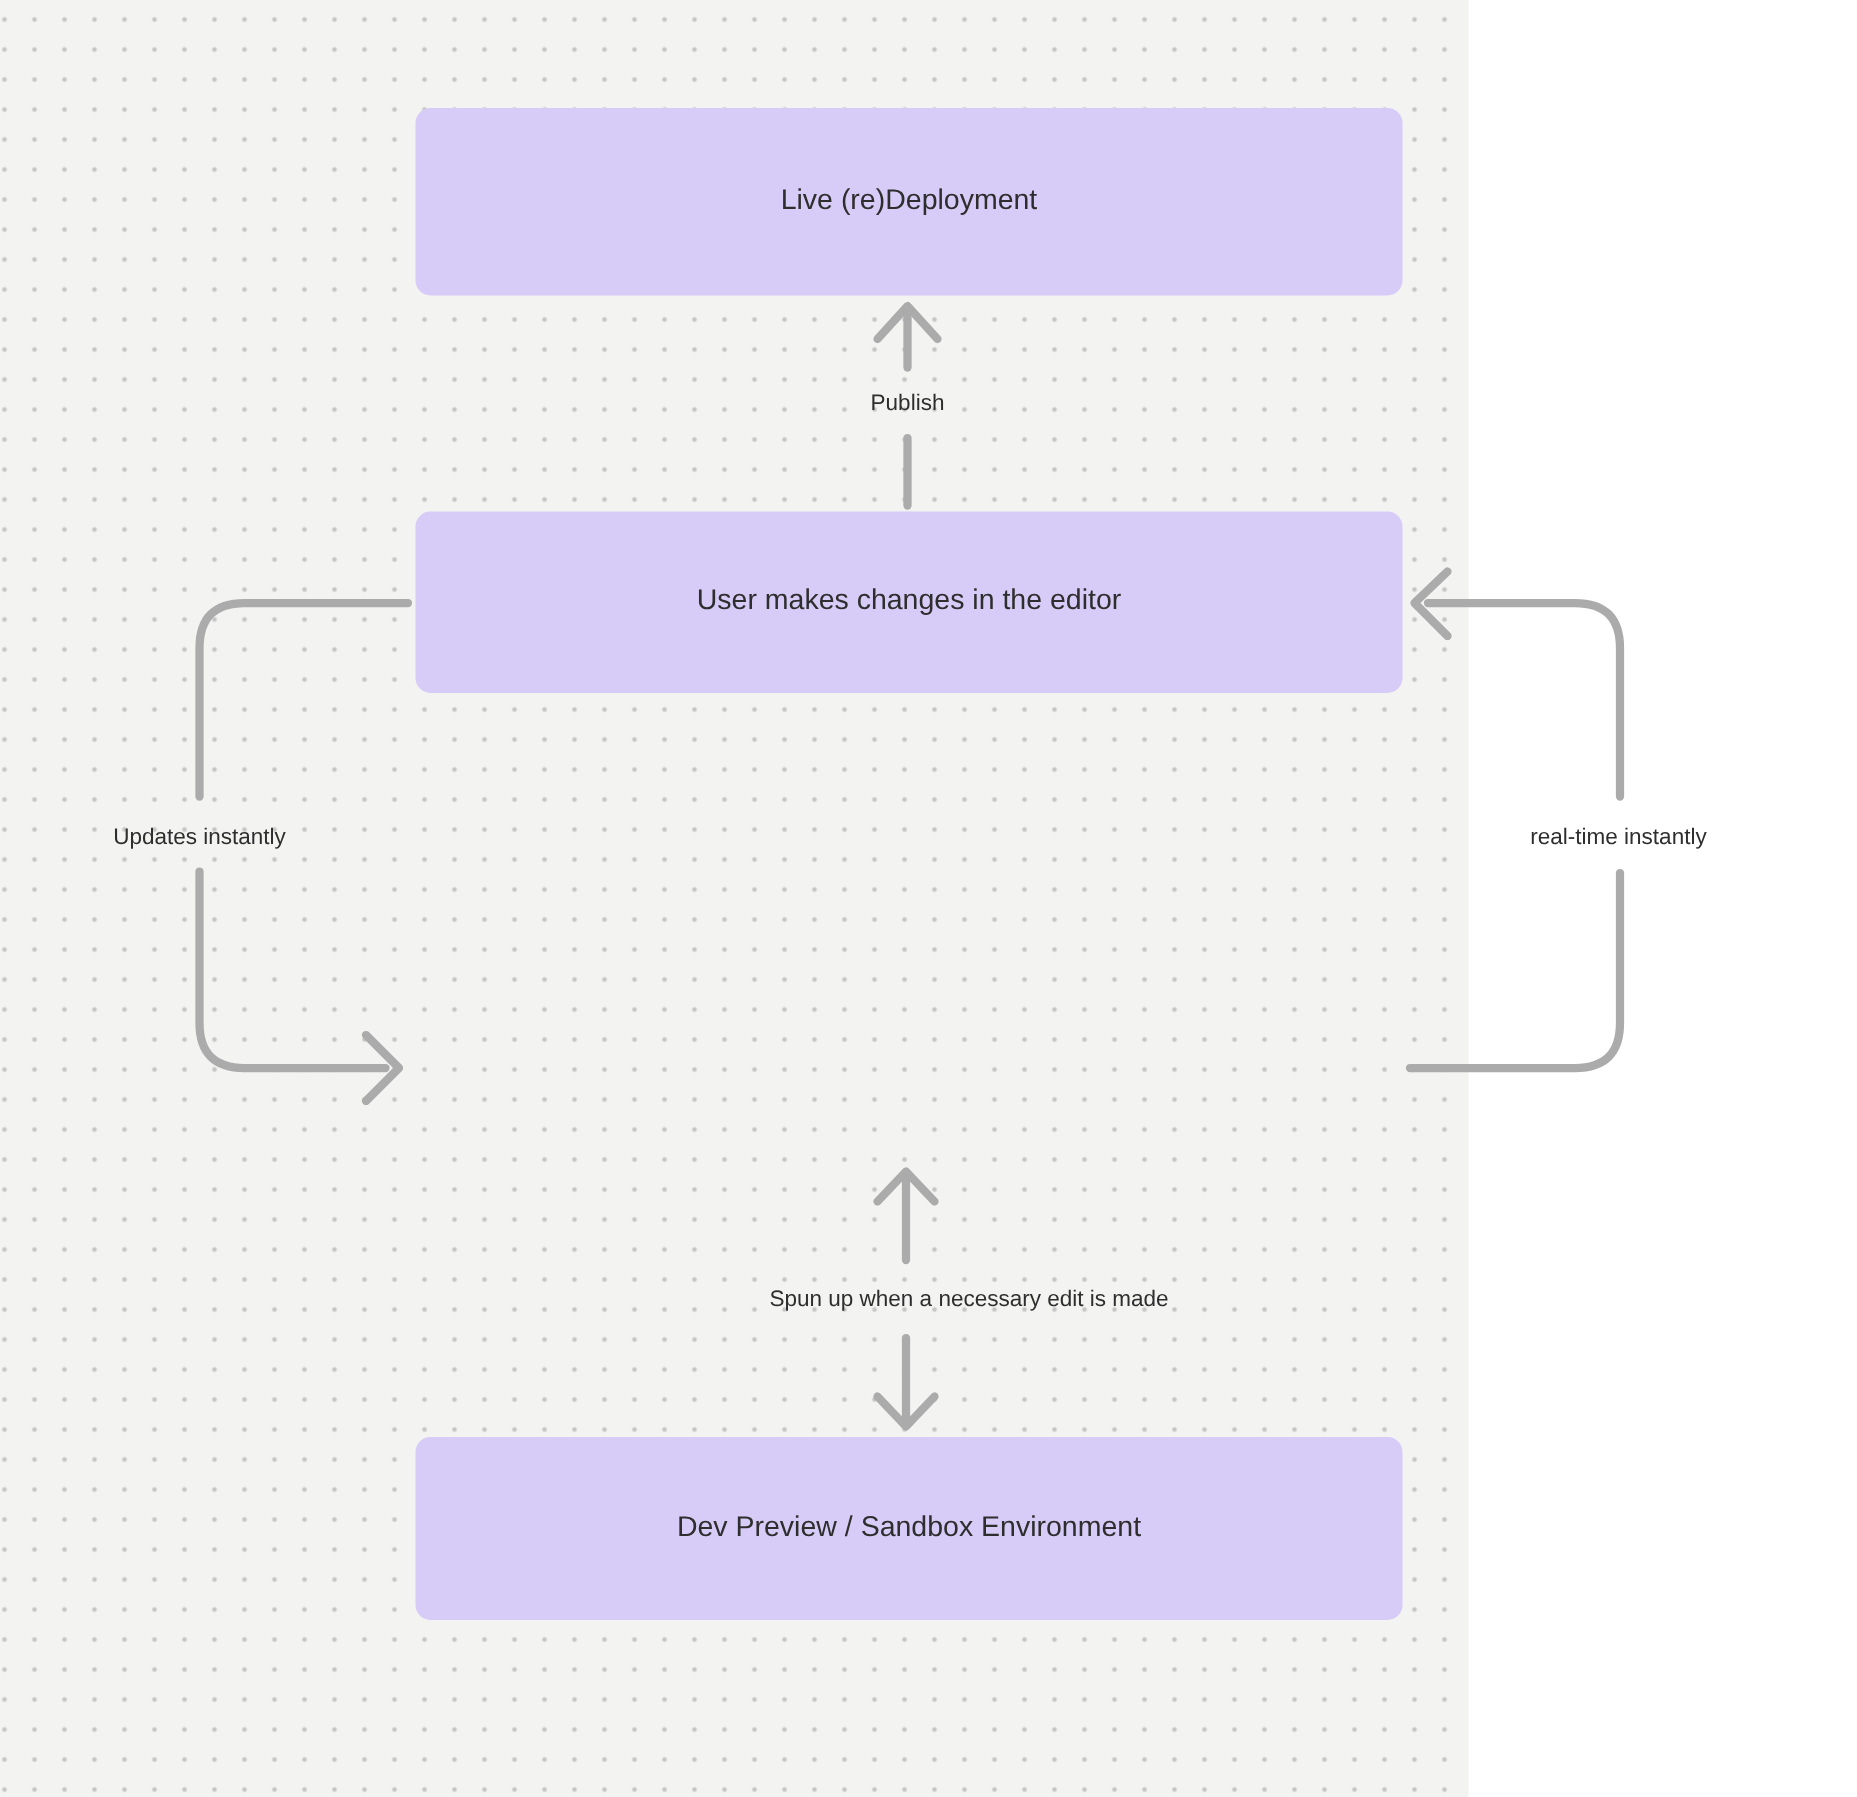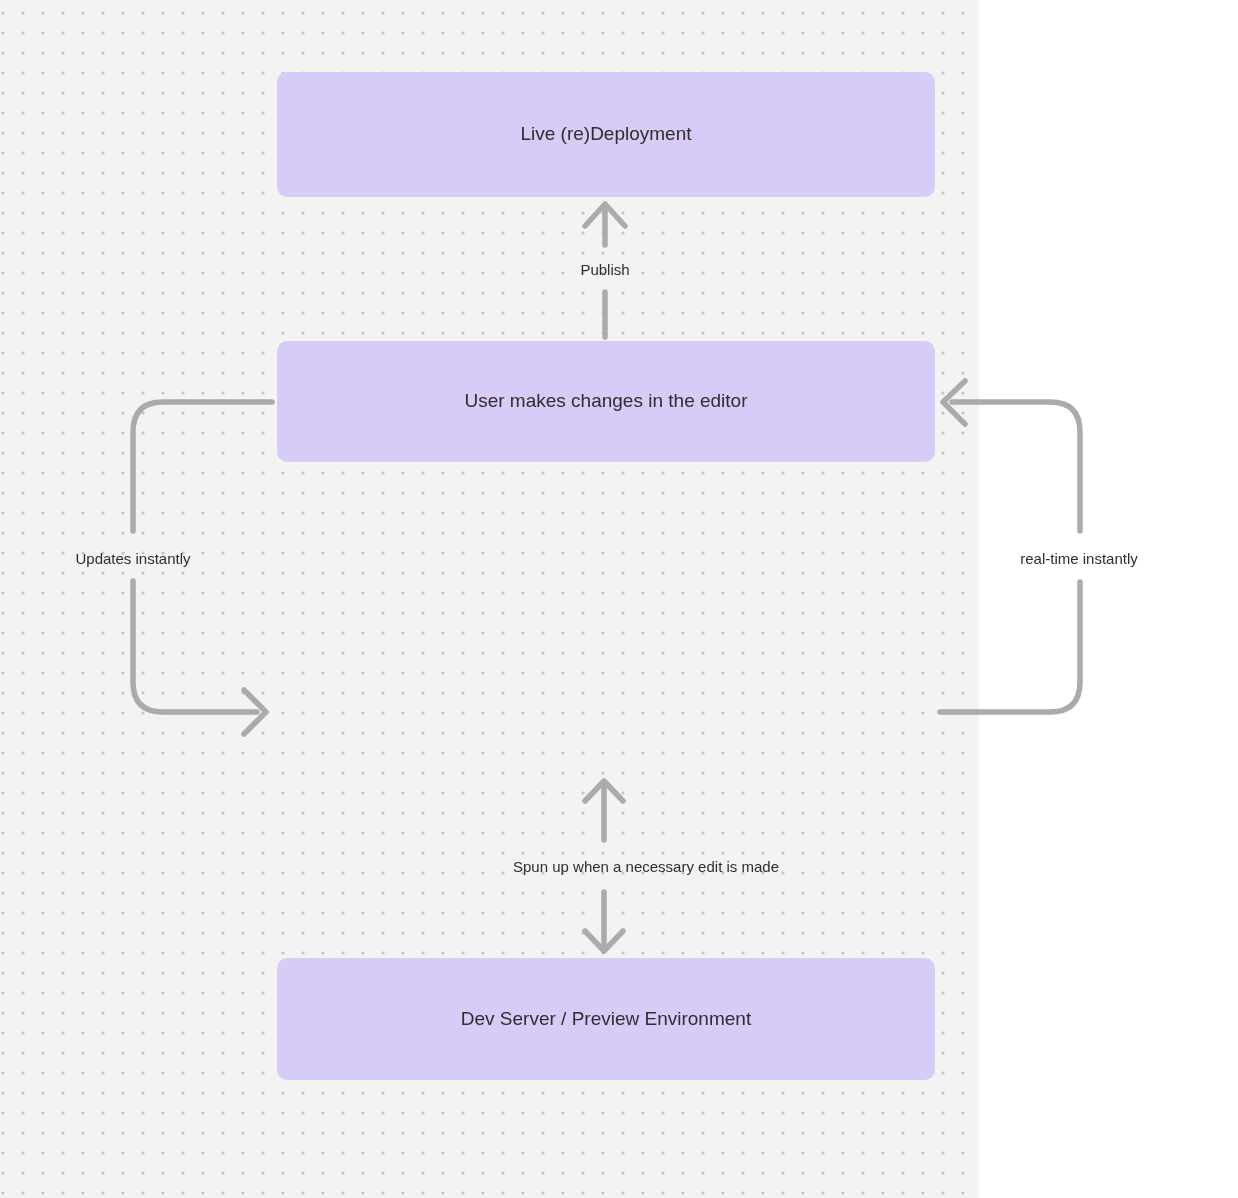--- a/index.html
+++ b/index.html
@@ -93,21 +93,21 @@
   <div class="node n1">
     <span>Live (re)Deployment</span>
   </div>
 
   <div class="node n2">
     <span>User makes changes in the editor</span>
   </div>
 
 
   <div class="node n4">
-    <span>Dev Server / Preview Environment</span>
+    <span>Dev Preview / Sandbox Environment</span>
   </div>
 
   <div class="edge-label el-publish">Publish</div>
   <div class="edge-label el-updates">Updates instantly</div>
   <div class="edge-label el-realtime">real-time instantly</div>
   <div class="edge-label el-spunup">Spun up when a necessary edit is made</div>
 
 </div>
 
 </body></html>

